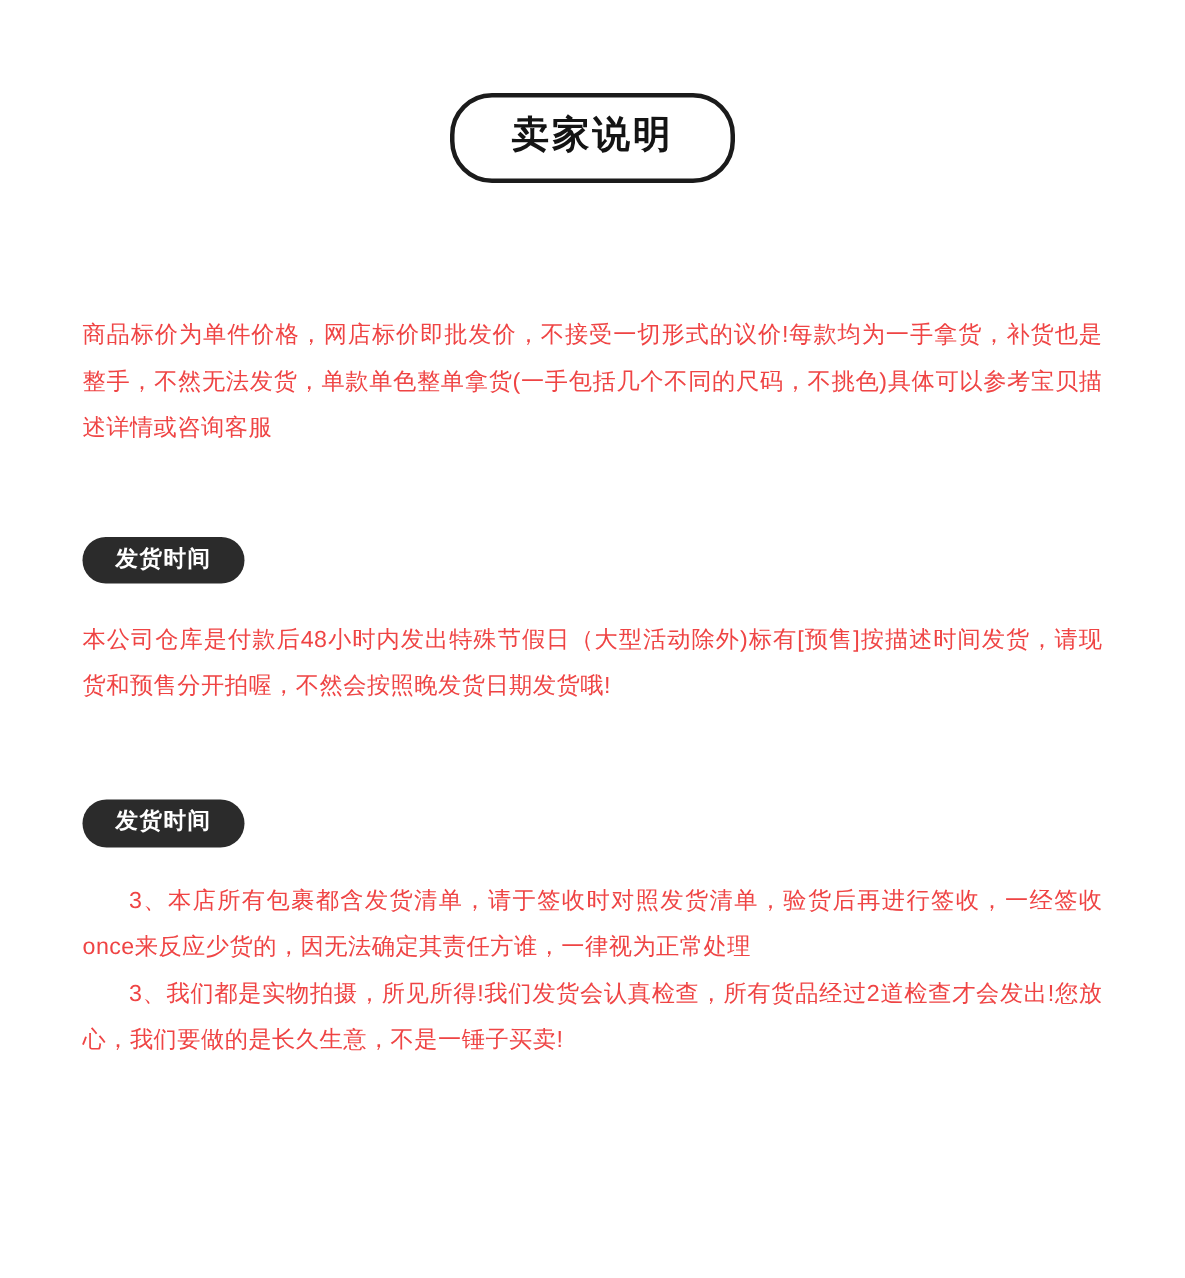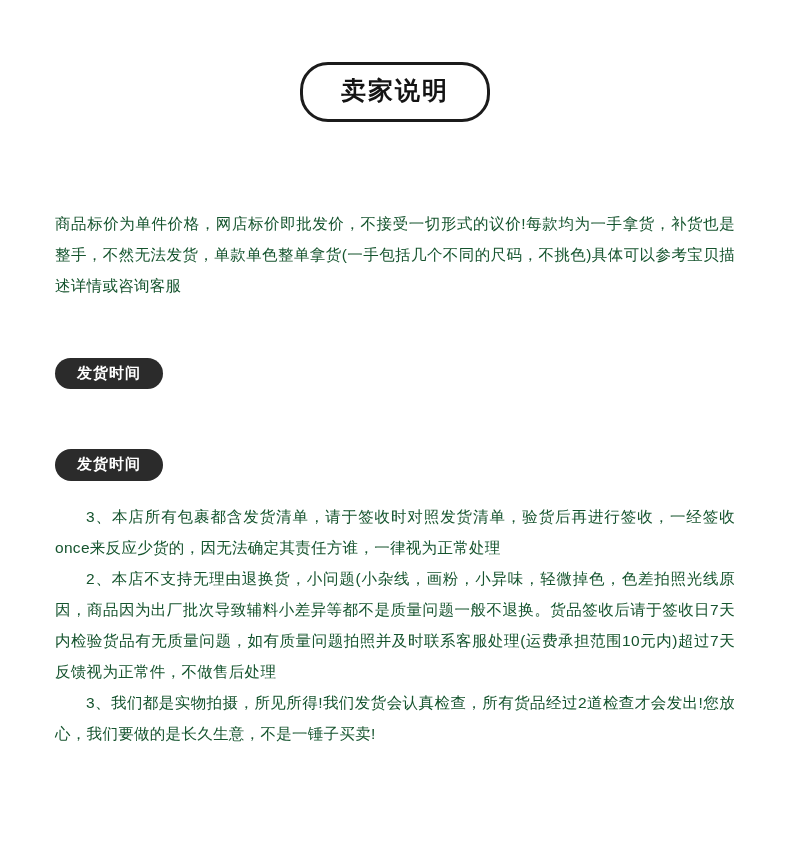--- a/index.html
+++ b/index.html
@@ -57,21 +57,21 @@
     font-weight: bold;
     letter-spacing: 1px;
     padding: 7px 22px 8px 22px;
     line-height: 1.1;
   }
 
   .body-text {
     margin-top: 22px;
     font-size: 15.5px;
     line-height: 2.0;
-    color: #14532d;
+    color: #ef4444;
     letter-spacing: 0.3px;
     text-align: justify;
   }
   .body-text.indented p {
     margin: 0;
     text-indent: 2em;
   }
   .body-text p {
     margin: 0;
   }
@@ -87,24 +87,26 @@
   </div>
 
   <div class="section sec-1">
     <div class="body-text">
       <p>商品标价为单件价格，网店标价即批发价，不接受一切形式的议价!每款均为一手拿货，补货也是整手，不然无法发货，单款单色整单拿货(一手包括几个不同的尺码，不挑色)具体可以参考宝贝描述详情或咨询客服</p>
     </div>
   </div>
 
   <div class="section sec-2">
     <div class="tag">发货时间</div>
+    <div class="body-text">
+      <p>本公司仓库是付款后48小时内发出特殊节假日（大型活动除外)标有[预售]按描述时间发货，请现货和预售分开拍喔，不然会按照晚发货日期发货哦!</p>
+    </div>
   </div>
 
   <div class="section sec-3">
     <div class="tag">发货时间</div>
     <div class="body-text indented">
       <p>3、本店所有包裹都含发货清单，请于签收时对照发货清单，验货后再进行签收，一经签收once来反应少货的，因无法确定其责任方谁，一律视为正常处理</p>
-      <p>2、本店不支持无理由退换货，小问题(小杂线，画粉，小异味，轻微掉色，色差拍照光线原因，商品因为出厂批次导致辅料小差异等都不是质量问题一般不退换。货品签收后请于签收日7天内检验货品有无质量问题，如有质量问题拍照并及时联系客服处理(运费承担范围10元内)超过7天反馈视为正常件，不做售后处理</p>
       <p>3、我们都是实物拍摄，所见所得!我们发货会认真检查，所有货品经过2道检查才会发出!您放心，我们要做的是长久生意，不是一锤子买卖!</p>
     </div>
   </div>
 
 </div>
 
 </body></html>

